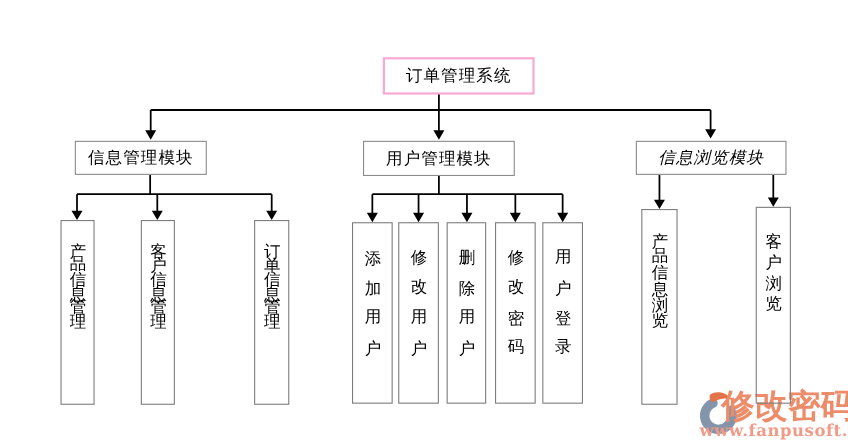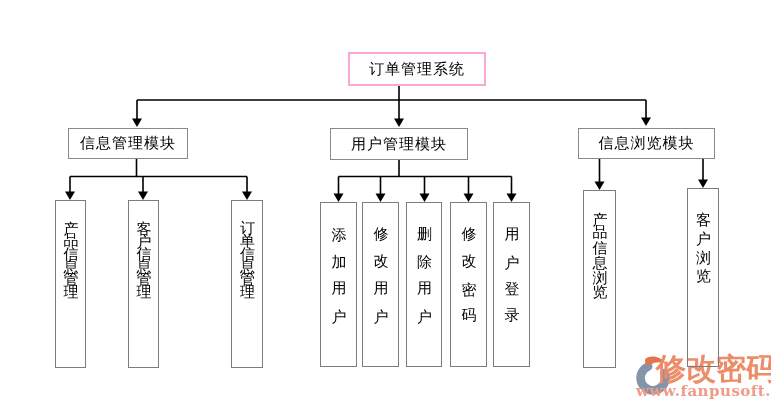--- a/index.html
+++ b/index.html
@@ -9,21 +9,21 @@
   }
   
   .box{
     position:absolute;box-sizing:border-box;background:transparent;
     border:1px solid #7d7d7d;z-index:2;
   }
   .hbox{ text-align:center;font-size:15px;letter-spacing:1px;white-space:nowrap; }
   #root-box{left:348px;top:52px;width:138px;height:34px;border:2px solid #f9a8d4;line-height:30px;}
   #m0{left:68px;top:128px;width:120px;height:31px;line-height:29px;border-color:#8a8a8a;}
   #m1{left:330px;top:128px;width:138px;height:32px;line-height:30px;border-color:#8a8a8a;}
-  #m2{left:578px;top:128px;width:137px;height:31px;line-height:29px;border-color:#8a8a8a;}
+  #m2{left:578px;top:128px;width:137px;height:31px;line-height:29px;border-color:#8a8a8a;font-style:italic;}
   
   #l00{left:55px; top:200px;width:31px;height:168px;}
   #l01{left:128px;top:200px;width:31px;height:168px;}
   #l02{left:231px;top:200px;width:32px;height:168px;}
   #l10{left:320px;top:202px;width:37px;height:165px;}
   #l11{left:362px;top:202px;width:37px;height:165px;}
   #l12{left:406px;top:202px;width:36px;height:165px;}
   #l13{left:450px;top:202px;width:37px;height:165px;}
   #l14{left:493px;top:202px;width:37px;height:165px;}
   #l20{left:583px;top:190px;width:33px;height:178px;}

